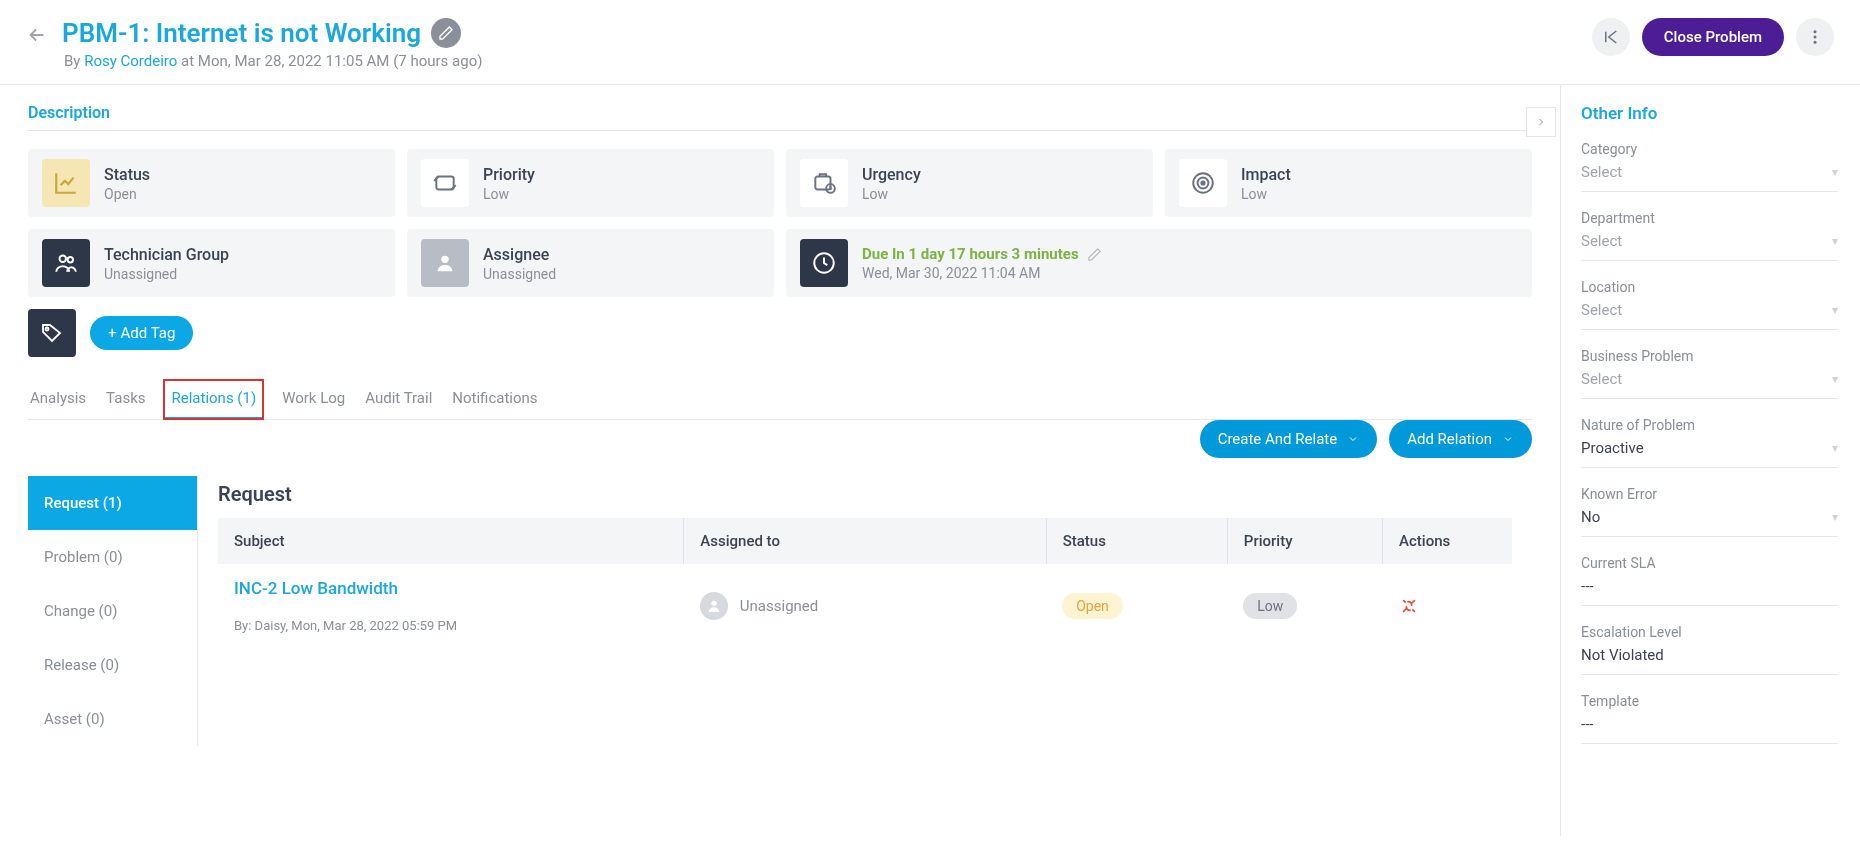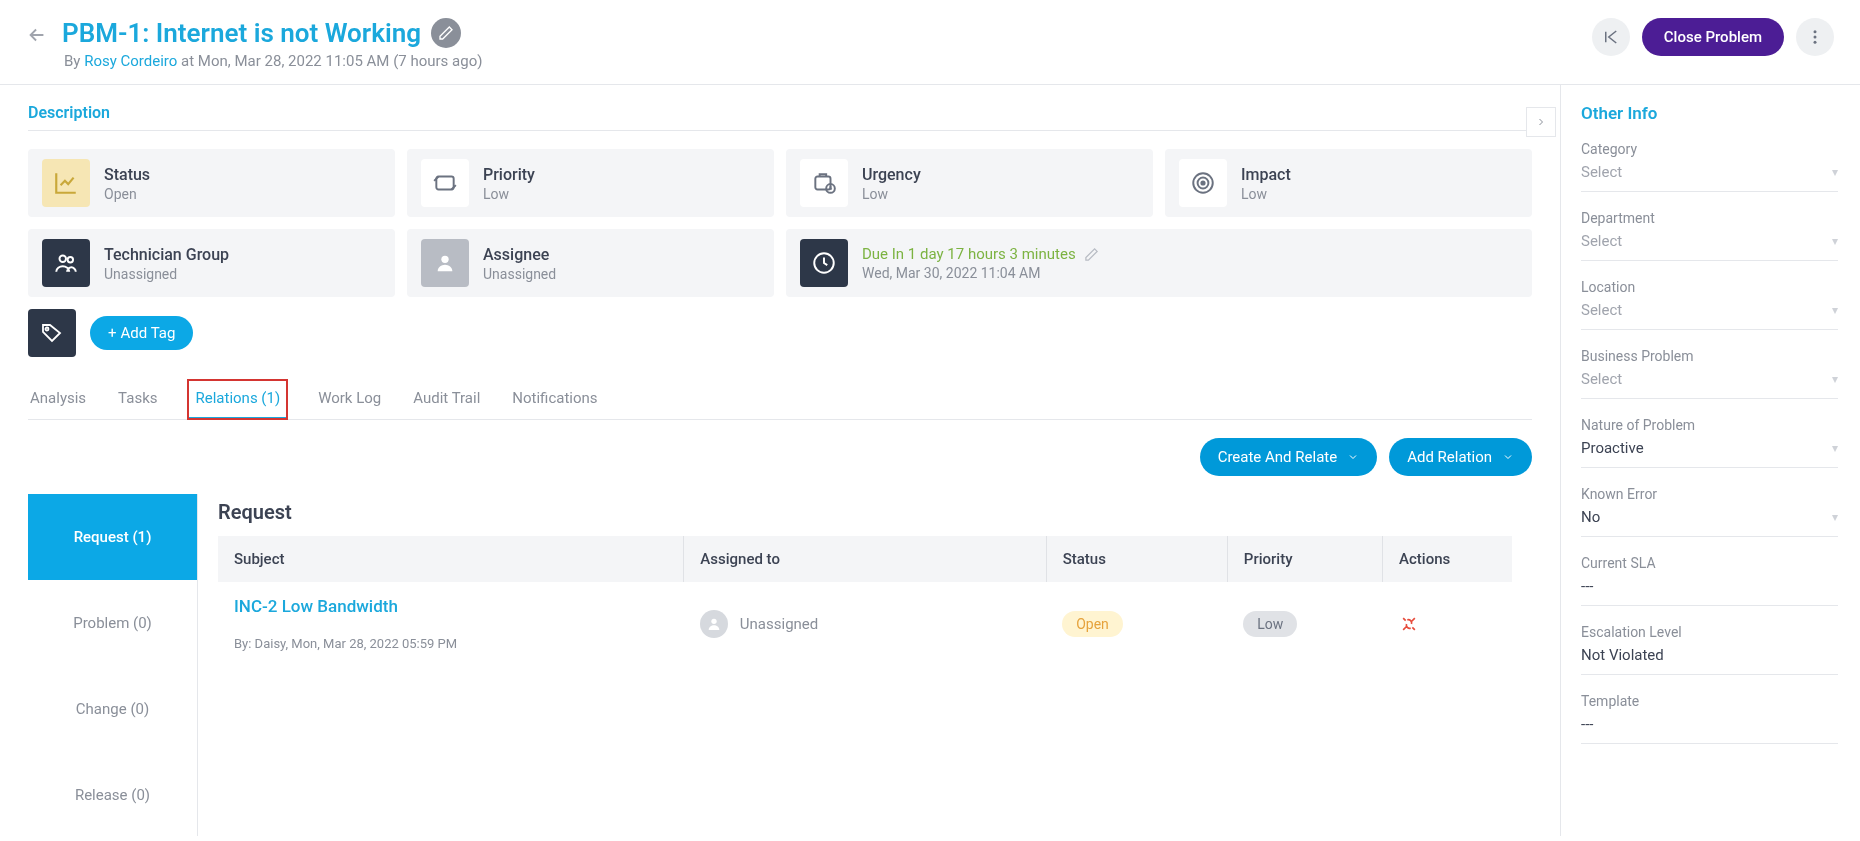--- a/index.html
+++ b/index.html
@@ -42,43 +42,43 @@
 .hr{border-top:1px solid var(--border);margin-bottom:18px}
 
 
 .status-grid{display:grid;grid-template-columns:repeat(4,1fr);gap:12px;margin-bottom:12px}
 .status-card{display:flex;align-items:center;gap:14px;background:var(--bg-grey);padding:10px 14px;border-radius:4px}
 .icon-box{width:48px;height:48px;background:#fff;display:flex;align-items:center;justify-content:center;border-radius:4px;flex-shrink:0}
 .icon-box.yellow{background:#f6e6b4;color:#c9a83a}
 .icon-box.dark{background:var(--icon-dark);color:#fff}
 .card-label{color:var(--text-dark);font-size:16px;font-weight:500}
 .card-val{color:var(--text-muted);font-size:14px;margin-top:2px}
-.due-label{color:var(--green);font-size:15px;font-weight:400;display:flex;align-items:center;gap:8px}
+.due-label{color:var(--green);font-size:15px;font-weight:700;display:flex;align-items:center;gap:8px}
 .due-date{color:var(--text-muted);font-size:14px;margin-top:2px}
 .due-card{display:flex;align-items:center;gap:14px;background:var(--bg-grey);padding:10px 14px;border-radius:4px;grid-column:span 2}
 .pencil-sm{color:#b8bcc4;cursor:pointer}
 
 .tag-row{display:flex;align-items:center;gap:14px;margin-bottom:22px}
 .tag-icon-box{width:48px;height:48px;background:var(--icon-dark);color:#fff;display:flex;align-items:center;justify-content:center;border-radius:4px}
 .add-tag-btn{background:var(--blue-bright);color:#fff;border:none;padding:8px 18px;border-radius:18px;font-size:15px;cursor:pointer;display:flex;align-items:center;gap:4px}
 
 
-.tabs{display:flex;gap:28px;border-bottom:1px solid var(--border);margin-bottom:18px}
+.tabs{display:flex;gap:16px;border-bottom:1px solid var(--border);}
 .tab{padding:10px 2px;color:var(--text-muted);font-size:15px;cursor:pointer}
 .tab.active{color:var(--blue);border-bottom:3px solid var(--blue);margin-bottom:-1px}
 .tab.highlight{outline:2px solid #d43531;outline-offset:-2px;padding:10px 8px}
 
 
 .rel-actions{display:flex;justify-content:flex-end;gap:12px;margin-bottom:18px}
 .rel-btn{background:#0099d9;color:#fff;border:none;padding:10px 18px;border-radius:20px;font-size:15px;cursor:pointer;display:flex;align-items:center;gap:10px}
 
 
 .rel-body{display:flex;gap:0}
 .rel-side{width:170px;border-right:1px solid var(--border)}
-.rel-side-item{padding:34px 16px;text-align:center;color:var(--text-muted);font-size:15px;cursor:pointer}
+.rel-side-item{padding:18px 16px;color:var(--text-muted);font-size:15px;cursor:pointer}
 .rel-side-item.active{background:var(--blue-bright);color:#fff;font-weight:500}
 .rel-content{flex:1;padding:0 20px}
 .rel-title{font-size:20px;font-weight:600;color:var(--text-dark);margin-bottom:12px;margin-top:6px}
 
 
 .tbl{width:100%;border-collapse:collapse}
 .tbl th{background:var(--bg-grey);text-align:left;padding:14px 16px;font-weight:500;color:var(--text-dark);font-size:15px;border-right:1px solid #e0e2e6}
 .tbl th:last-child{border-right:none}
 .tbl td{padding:14px 16px;font-size:15px;color:var(--text-dark);vertical-align:middle}
 .subj-link{color:var(--blue);font-size:17px;font-weight:500;cursor:pointer}

